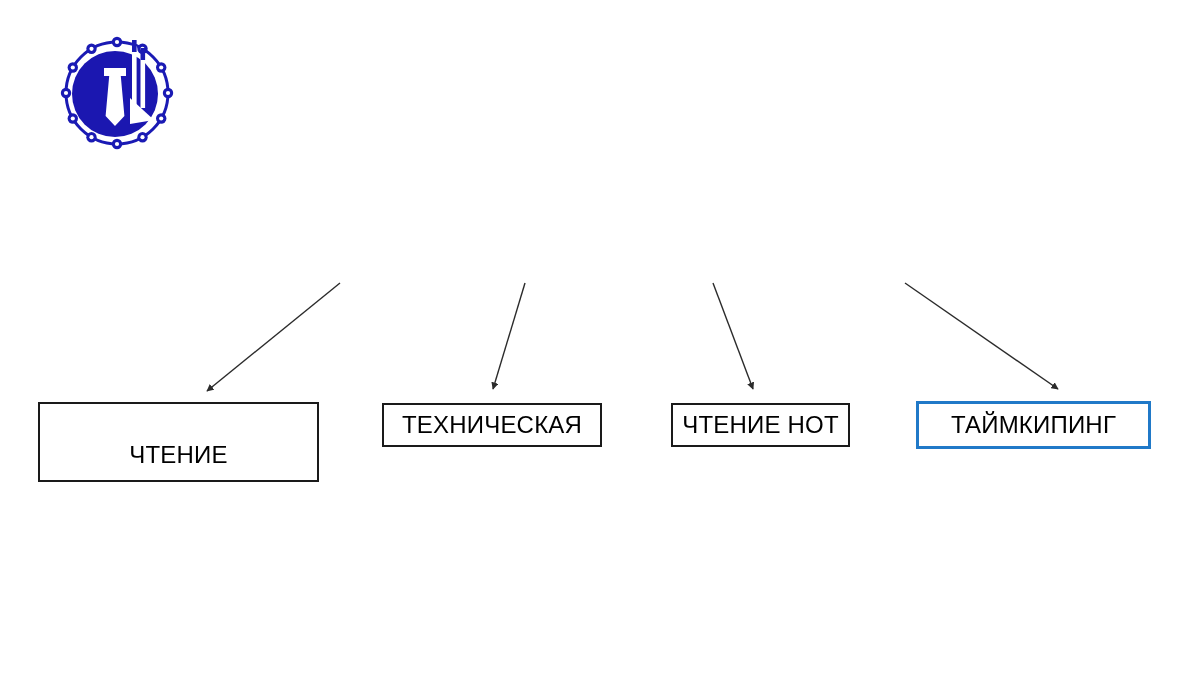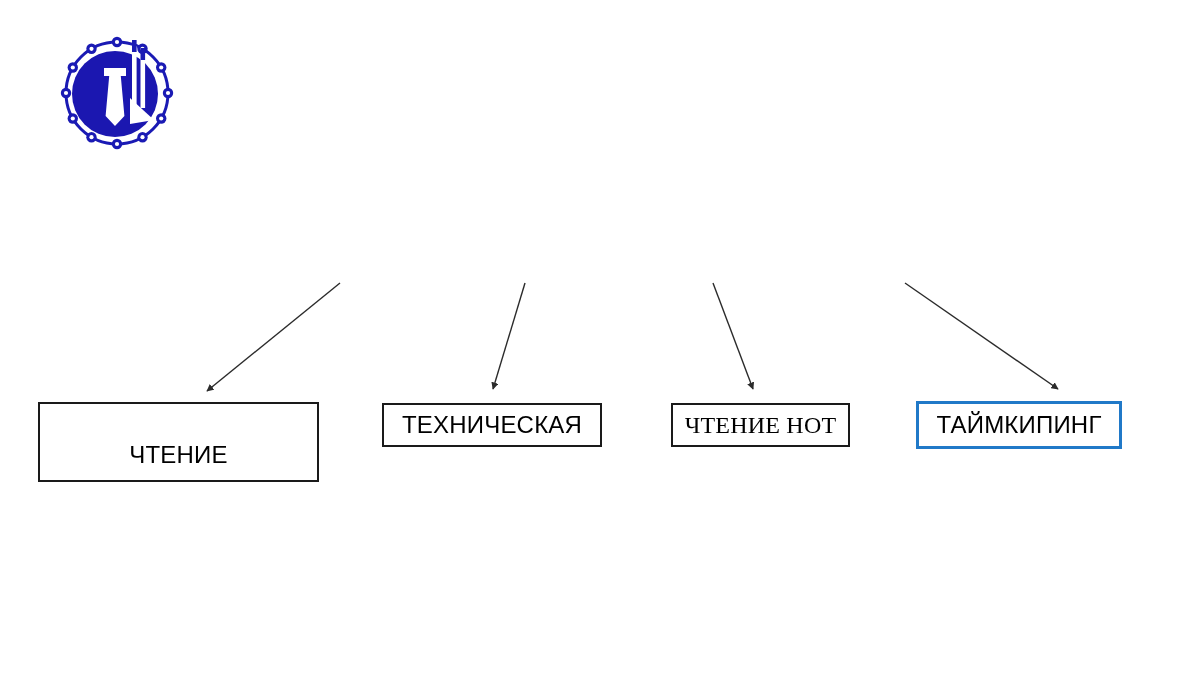--- a/index.html
+++ b/index.html
@@ -80,26 +80,25 @@
     left: 382px;
     top: 403px;
     width: 220px;
     height: 44px;
   }
   #node-sightreading {
     left: 671px;
     top: 403px;
     width: 179px;
     height: 44px;
-    font-family: Liberation Serif, serif;
   }
   #node-timekeeping {
     left: 916px;
     top: 401px;
-    width: 206px;
+    width: 235px;
     height: 48px;
     border: 3px solid #2079c8;
   }
   .leaf .label {
     padding: 0 6px;
   }
 </style>
 </head>
 <body>
 

